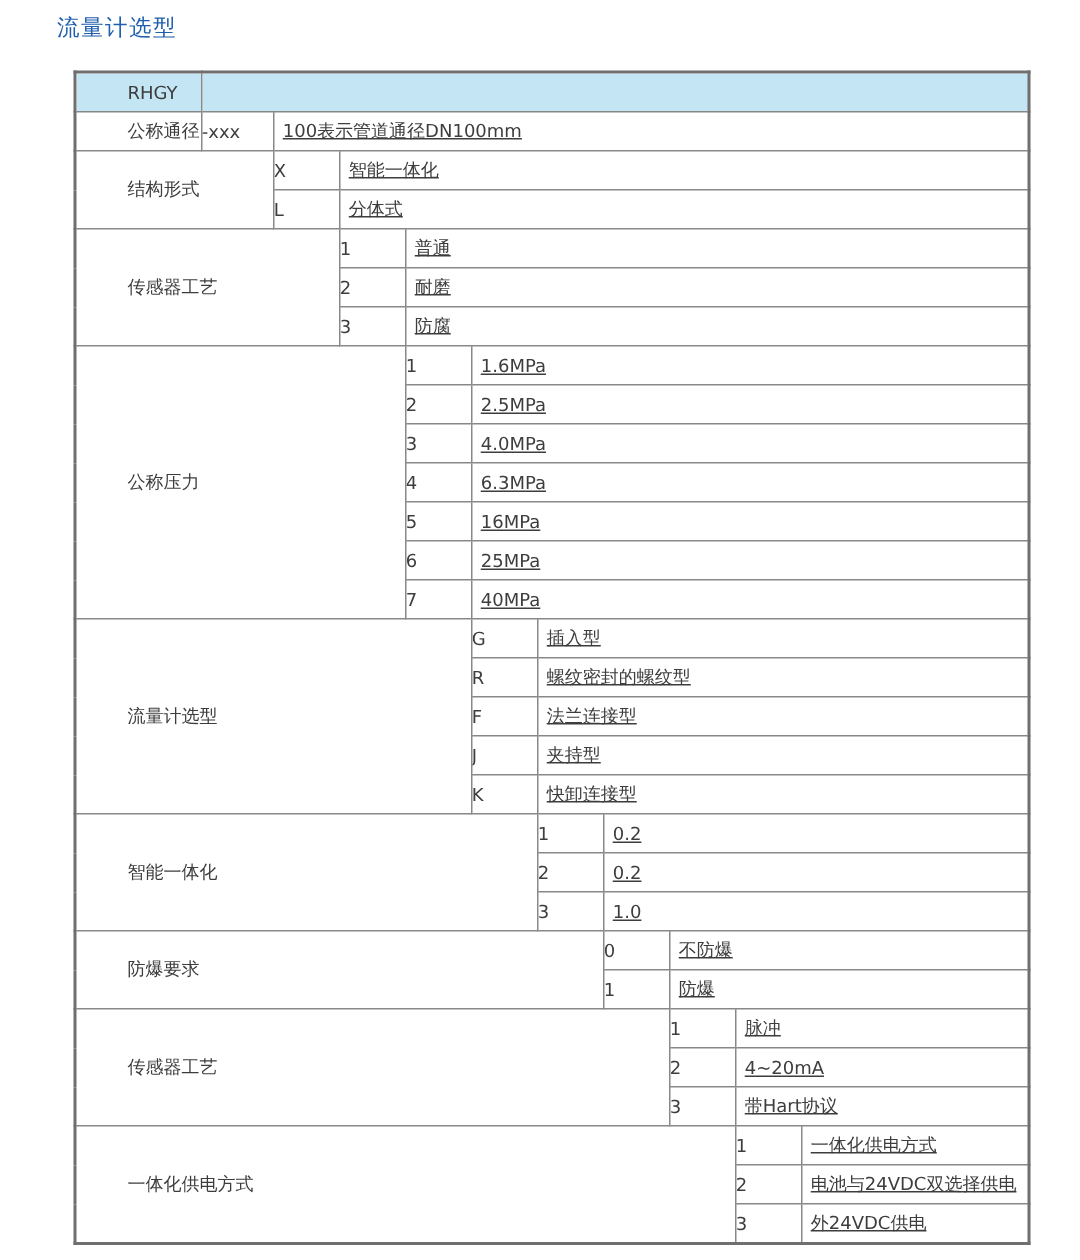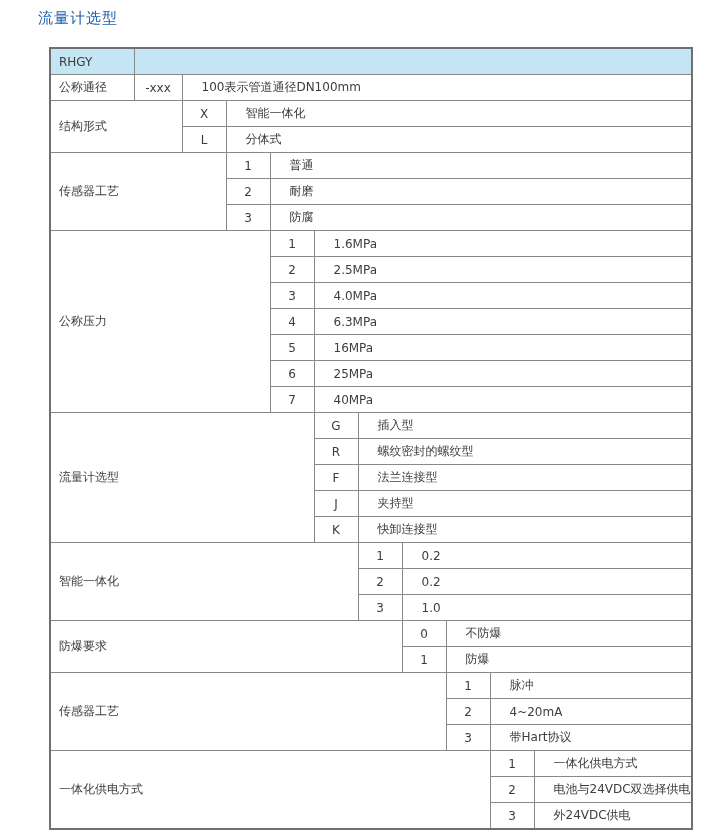--- a/index.html
+++ b/index.html
@@ -30,23 +30,23 @@
     height: 25px;
     font-size: 12px;
     padding: 0;
     overflow: hidden;
     white-space: nowrap;
     vertical-align: middle;
   }
   .selection-table tr.header-row td {
     background: #c3e5f4;
   }
-  td.lbl { padding-left: 8px; margin-left: 14px; }
-  td.code { text-align: center; }
-  td.desc { padding-left: 19px; }
+  td.lbl { padding-left: 34px; margin-left: 14px; }
+  td.code { text-align: left; }
+  td.desc { padding-left: 6px; text-decoration: underline; }
 </style>
 </head>
 <body>
 
 <div class="page-title">流量计选型</div>
 
 <table class="selection-table">
   <colgroup>
     <col style="width:84px">
       <col style="width:48px">

